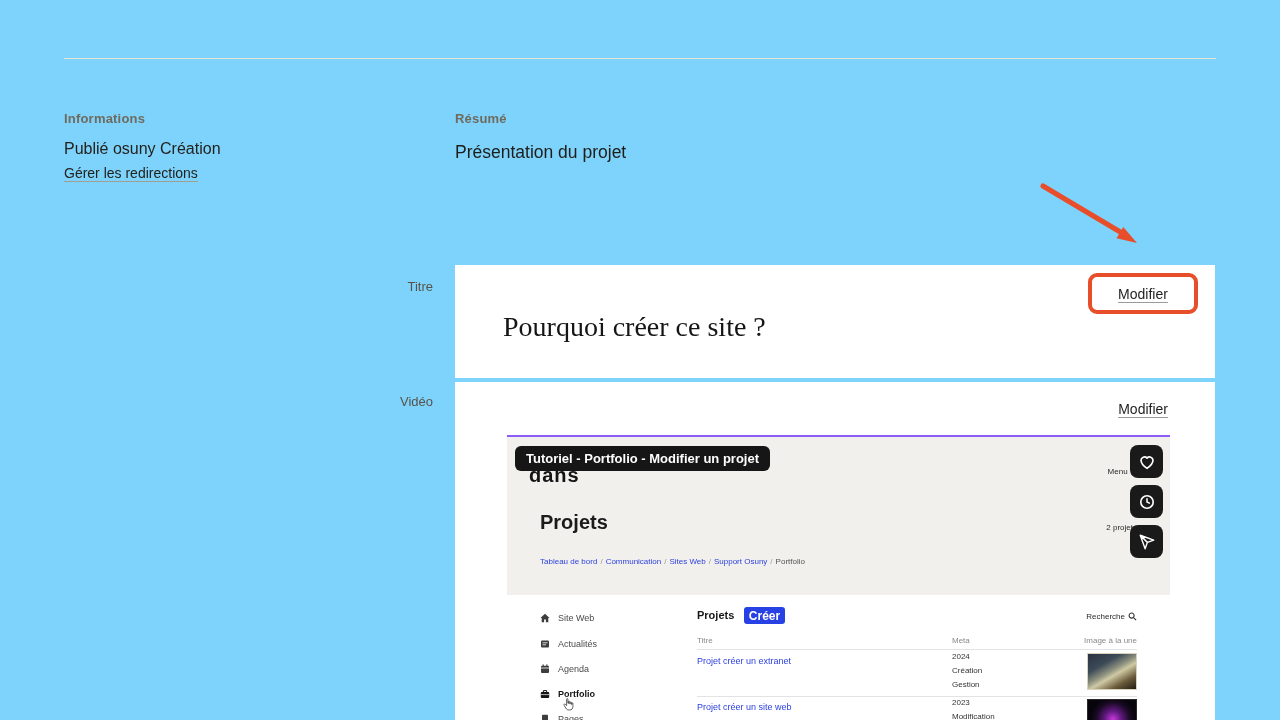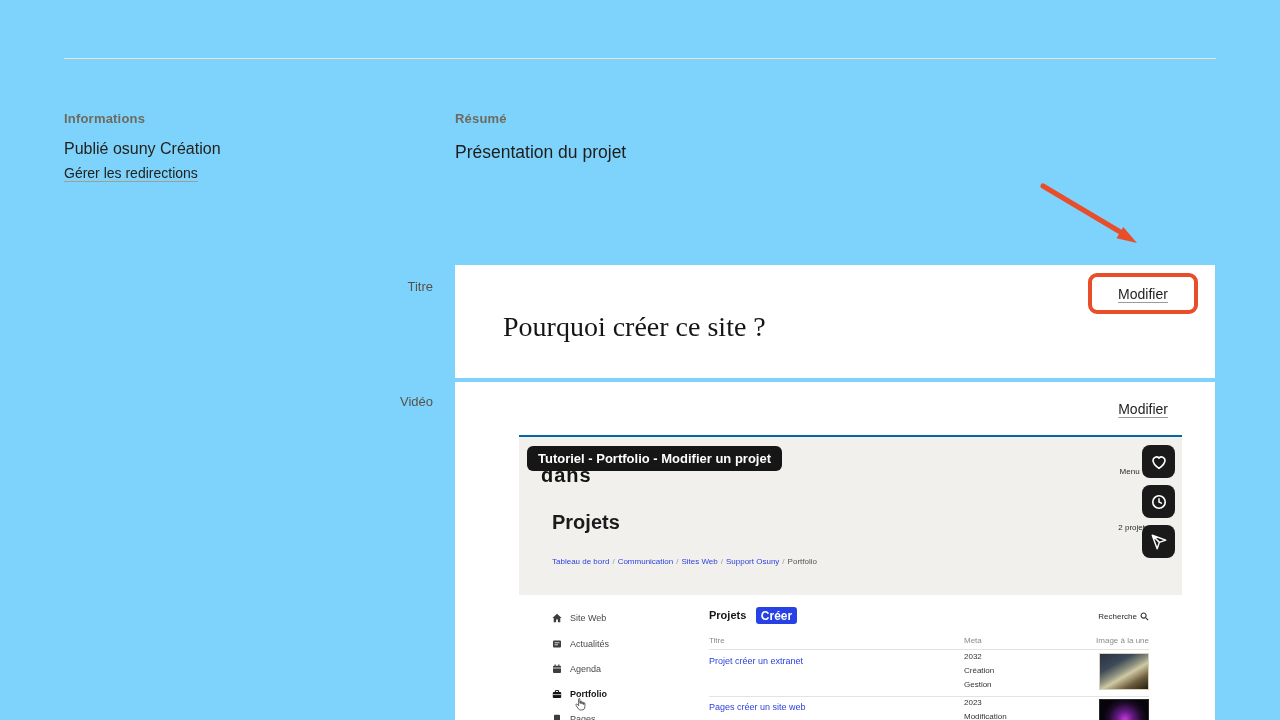--- a/index.html
+++ b/index.html
@@ -31,22 +31,22 @@
                   border-radius:9px;box-sizing:border-box;display:flex;align-items:center;
                   justify-content:center;}
   .edit-link{font-size:14px;color:#1F1F1F;text-decoration:underline;
              text-decoration-color:#9A9A9A;text-underline-offset:3px;cursor:pointer;}
   .video-edit{right:47px;top:19px;}
 
   
   .arrow-wrap{left:1025px;top:175px;width:130px;height:90px;pointer-events:none;}
 
   
-  .video-embed{left:64px;top:53px;width:663px;height:285px;background:#F1F0ED;
-               border-top:2px solid #0369a1;box-sizing:border-box;overflow:hidden;cursor:pointer;}
+  .video-embed{left:52px;top:53px;width:663px;height:285px;background:#F1F0ED;
+               border-top:2px solid #8b5cf6;box-sizing:border-box;overflow:hidden;cursor:pointer;}
   .vo-tooltip{left:8px;top:9px;height:25px;line-height:25px;padding:0 11px;background:#161616;
               color:#FFFFFF;font-weight:700;font-size:13px;border-radius:6px;z-index:5;white-space:nowrap;}
   .vo-logo{left:22px;top:27px;font-size:20px;font-weight:700;letter-spacing:1px;color:#141414;z-index:1;}
   .vo-menu{right:33px;top:30px;font-size:8px;color:#2A2A2A;z-index:1;display:flex;align-items:center;gap:3px;}
   .vo-hamburger{font-size:11px;line-height:8px;}
   .vo-heading{left:33px;top:74px;font-size:20px;font-weight:600;color:#1B1B1B;}
   .vo-count{right:33px;top:86px;font-size:8px;color:#2A2A2A;z-index:1;}
   .vo-breadcrumb{left:33px;top:120px;font-size:8px;}
   .bc-link{color:#2B3FDE;}
   .bc-sep{color:#999999;margin:0 3px;}
@@ -186,29 +186,29 @@
         </div>
 
         <div class="abs vo-th" style="left:190px;">Titre</div>
         <div class="abs vo-th" style="left:445px;">Meta</div>
         <div class="abs vo-th" style="right:33px;">Image à la une</div>
 
         <div class="abs vo-divider" style="top:54px;"></div>
 
         <div class="abs vo-row-title" style="top:61px;">Projet créer un extranet</div>
         <div class="abs vo-row-meta" style="top:55px;">
-          <div>2032</div>
+          <div>2024</div>
           <div>Création</div>
           <div>Gestion</div>
         </div>
         <div class="abs vo-thumb vo-thumb1"></div>
 
         <div class="abs vo-divider" style="top:101px;"></div>
 
-        <div class="abs vo-row-title" style="top:107px;">Pages créer un site web</div>
+        <div class="abs vo-row-title" style="top:107px;">Projet créer un site web</div>
         <div class="abs vo-row-meta" style="top:101px;">
           <div>2023</div>
           <div>Modification</div>
         </div>
         <div class="abs vo-thumb vo-thumb2"></div>
       </div>
 
       <div class="abs vo-fab fab-heart">
         <svg viewBox="0 0 24 24">
           <path d="M12 20.5 C12 20.5 4 15.2 4 9.8 A4.6 4.6 0 0 1 12 6.8 A4.6 4.6 0 0 1 20 9.8 C20 15.2 12 20.5 12 20.5 Z" fill="none" stroke="#FFFFFF" stroke-width="2.2" stroke-linejoin="round"></path>

